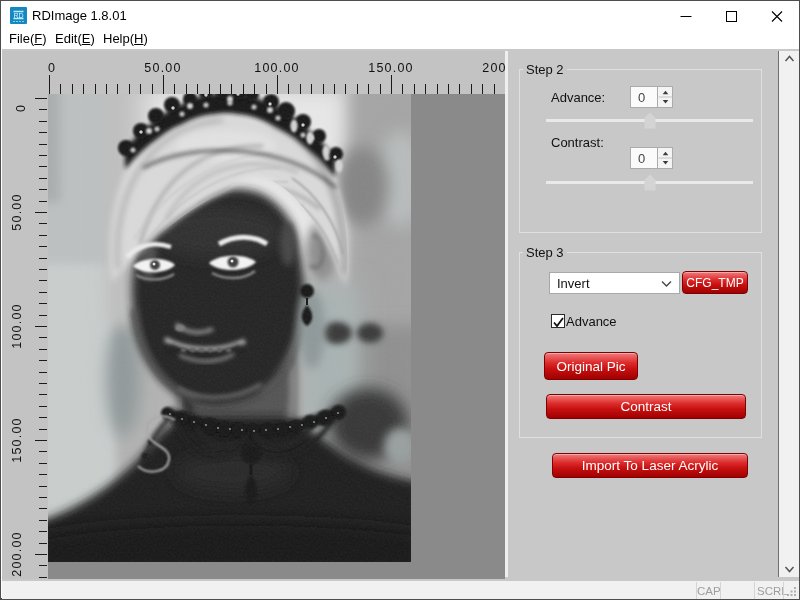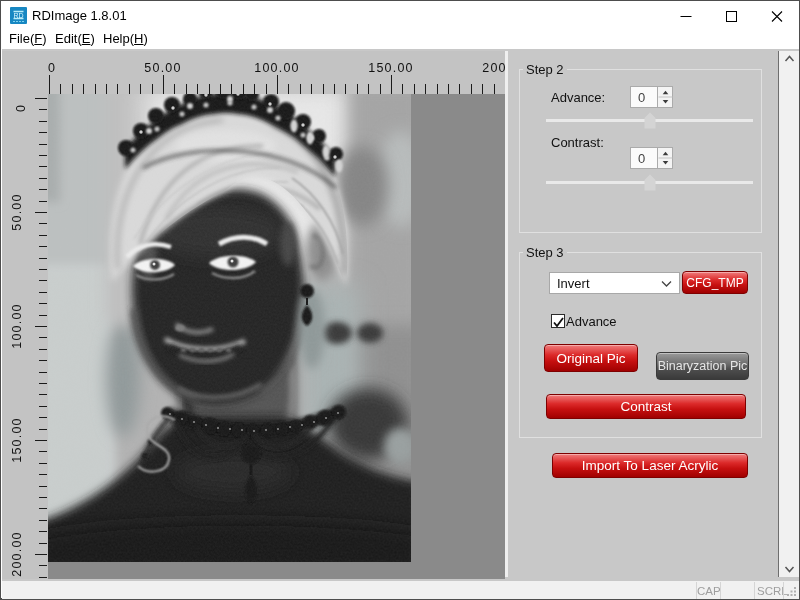--- a/index.html
+++ b/index.html
@@ -397,22 +397,21 @@
         <span style="position:absolute; left:7px; top:3px;">Invert</span>
         <svg style="position:absolute; right:7px; top:7px;" width="11" height="8">
             <path d="M1 1.5l4.5 4.5L10 1.5" stroke="#444" stroke-width="1.3" fill="none"></path>
           </svg>
       </div>
       <div class="btn btn-red" style="left:174px; top:220px; width:66px; height:23px; line-height:22px; font-size:12px;">CFG_TMP</div>
       <div id="checkbox"><svg width="13" height="13">
             <path d="M2 6.5l3 3.5L11 2" stroke="#111" stroke-width="1.8" fill="none"></path>
           </svg></div>
       <div class="lbl" style="left:58px; top:263px;">Advance</div>
-      <div class="btn btn-red" style="left:36px; top:293px; width:94px; height:28px; line-height:27px;">Original Pic</div>
-      <div class="btn btn-gray" style="left:148px; top:301px; width:93px; height:28px; line-height:27px; font-size:12.5px; color:#e6e6e6;">Binaryzation Pic</div>
+      <div class="btn btn-red" style="left:36px; top:301px; width:94px; height:28px; line-height:27px;">Original Pic</div>
       <div class="btn btn-red" style="left:38px; top:343px; width:200px; height:25px; line-height:24px;">Contrast</div>
       <div class="btn btn-red" style="left:44px; top:402px; width:196px; height:25px; line-height:24px;">Import To Laser Acrylic</div>
     </div>
     <div id="vscroll">
       <div class="sbarrow" style="top:0;"><svg width="21" height="17">
             <path d="M6.5 10l4-4.5 4 4.5" stroke="#555" stroke-width="1.5" fill="none"></path>
           </svg></div>
       <div class="sbarrow" style="top:509px;"><svg width="21" height="17">
             <path d="M6.5 7l4 4.5 4-4.5" stroke="#555" stroke-width="1.5" fill="none"></path>
           </svg></div>

